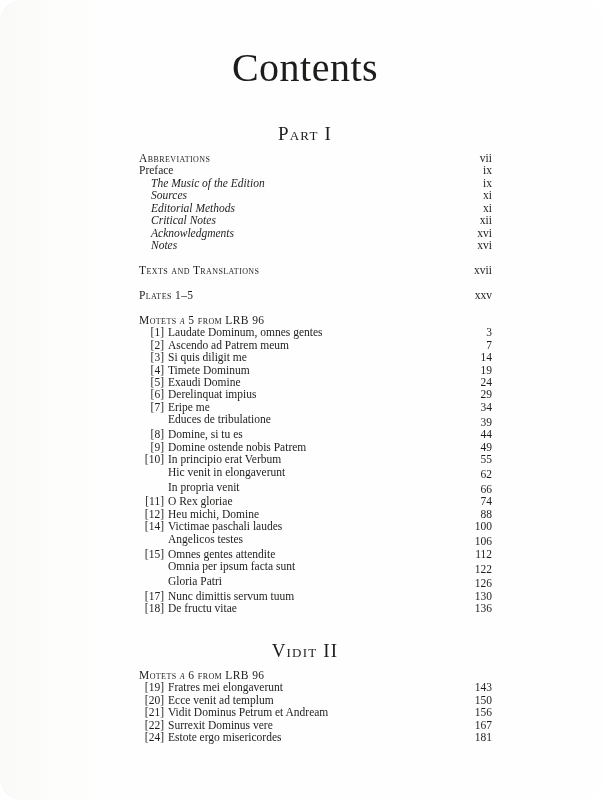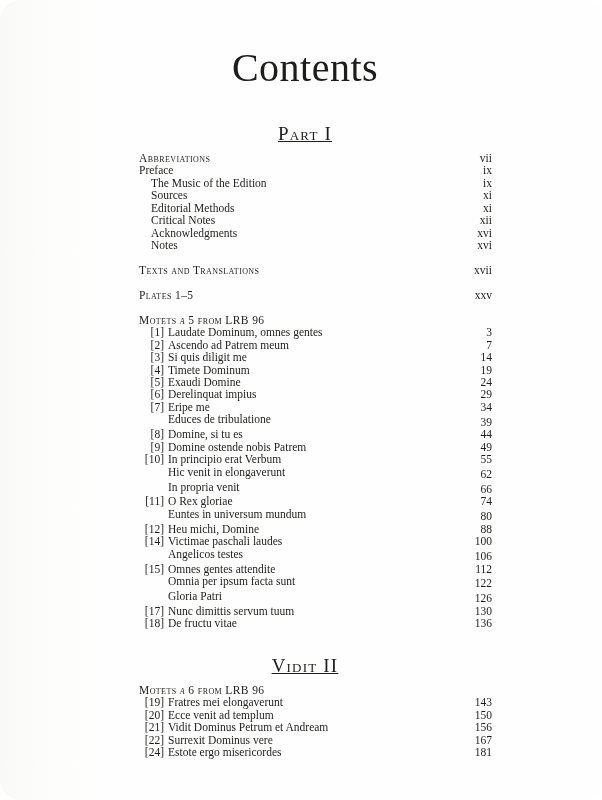--- a/index.html
+++ b/index.html
@@ -9,31 +9,31 @@
     font-family:"Liberation Serif","DejaVu Serif",serif;
     background-image:linear-gradient(90deg,#f9f9f8 0px,#fdfdfc 55px,#fefefe 120px,#fefefe 100%);
   }
   .content{position:absolute;left:118px;top:0;width:374px;}
   .doc-title{
     font-size:40px;line-height:44px;font-weight:normal;
     text-align:center;margin:46px 0 0 0;letter-spacing:0.5px;
   }
   .part-heading{
     font-size:19px;line-height:16px;font-weight:normal;text-align:center;
-    font-variant:small-caps;letter-spacing:1.2px;margin:36px 0 0 0;text-decoration:underline;
+    font-variant:small-caps;letter-spacing:1.2px;margin:36px 0 0 0;
   }
   .part + .part .part-heading{margin-top:28px;}
   .group{margin-top:12.4px;}
   .part-groups .group:first-child{margin-top:10px;}
   .toc-row{
     display:flex;justify-content:space-between;align-items:baseline;
     font-size:11.5px;line-height:12.45px;white-space:nowrap;
   }
   .entry-left{display:flex;min-width:0;margin-left:21px;}
-  .entry-left.ind1{padding-left:12px;}
+  .entry-left.ind1{padding-left:12px;font-style:italic;}
   .entry-num{width:25px;margin-right:4px;text-align:right;flex:none;}
   .entry-title.sc{font-variant:small-caps;letter-spacing:0.4px;}
   .entry-title em{font-style:italic;}
   .entry-page{flex:none;padding-left:8px;text-align:center;}
 </style>
 </head>
 <body>
 
 <div class="page" style="color: rgb(29, 29, 27); background-color: rgb(253, 253, 252); border-radius: 21px;">
   <div class="content">
@@ -208,27 +208,20 @@
   </div>
               <div class="toc-row">
     <span class="entry-left">
                   <span class="entry-num">[11]</span>
                   <span class="entry-title">O Rex gloriae</span>
                 </span>
     <span class="entry-page">74</span>
   </div>
               <div class="toc-row">
     <span class="entry-left">
-                  <span class="entry-num"></span>
-                  <span class="entry-title">Euntes in universum mundum</span>
-                </span>
-    <span class="entry-page">80</span>
-  </div>
-              <div class="toc-row">
-    <span class="entry-left">
                   <span class="entry-num">[12]</span>
                   <span class="entry-title">Heu michi, Domine</span>
                 </span>
     <span class="entry-page">88</span>
   </div>
               <div class="toc-row">
     <span class="entry-left">
                   <span class="entry-num">[14]</span>
                   <span class="entry-title">Victimae paschali laudes</span>
                 </span>

